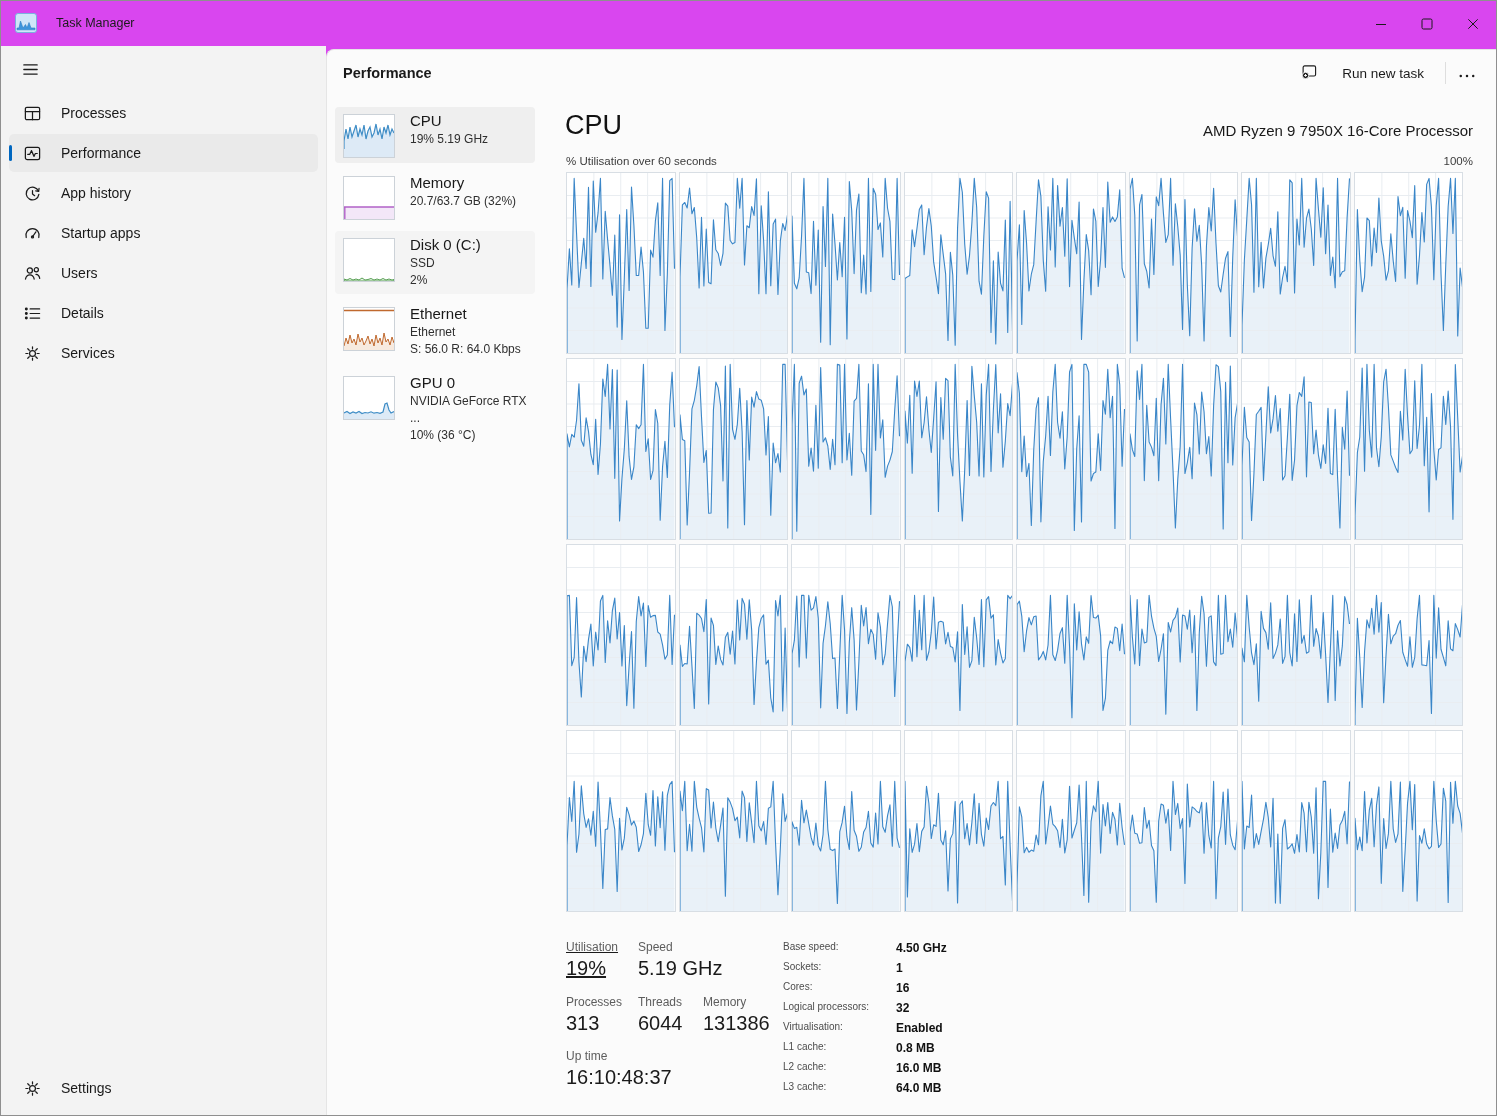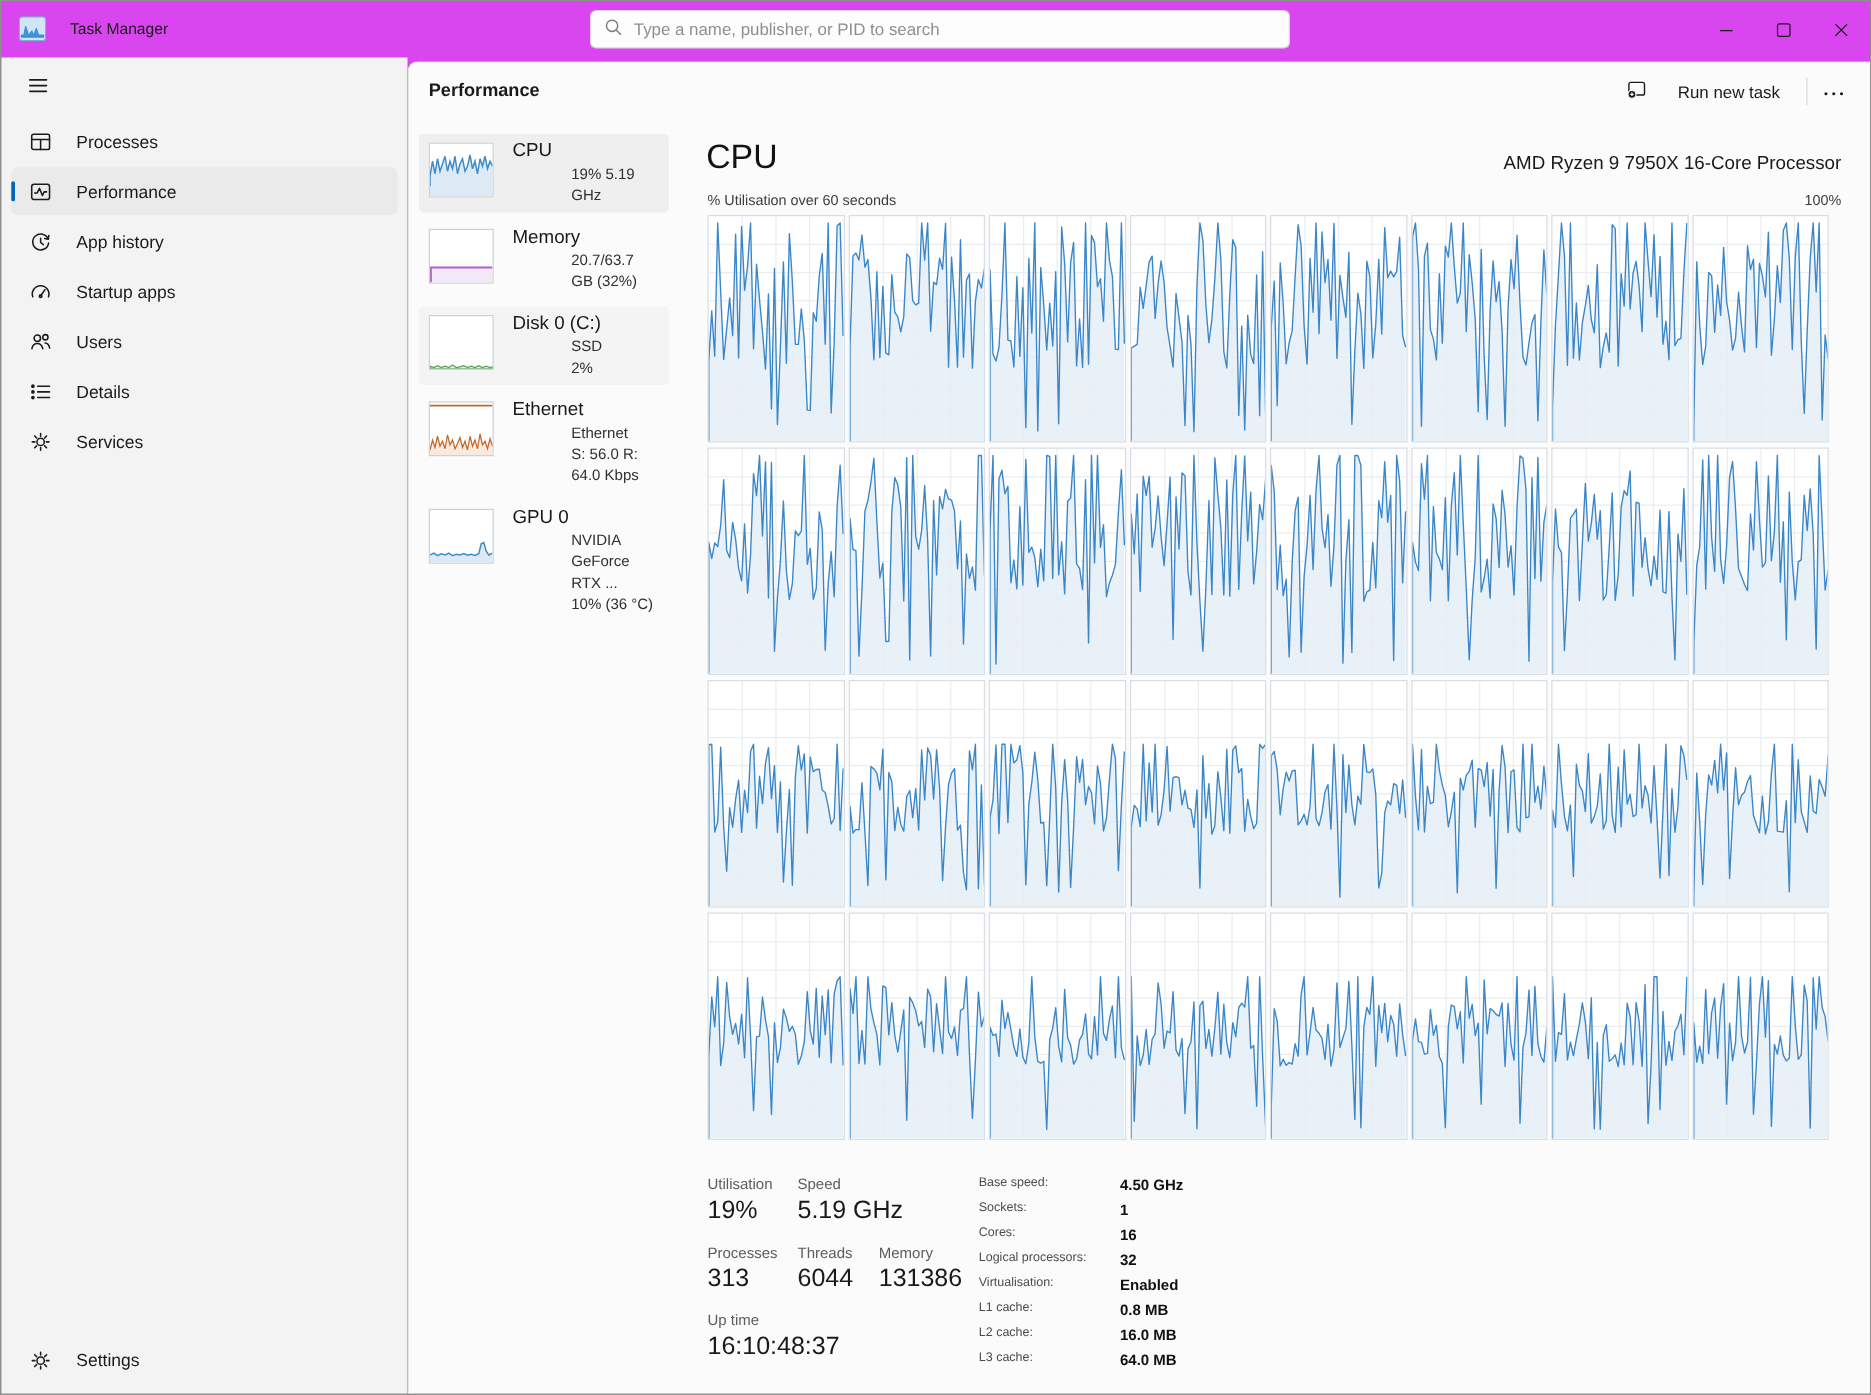--- a/index.html
+++ b/index.html
@@ -46,21 +46,21 @@
               display:flex; align-items:center; justify-content:center; }
 
   
   .perf-list { position:absolute; left:8px; top:57px; width:200px; }
   .perf-item { border-radius:4px; padding:5px 8px; display:flex; gap:15px; margin-bottom:6px; }
   .perf-item.selected { background:#efefef; }
   .perf-item.hover { background:#f4f4f4; }
   .thumb { width:52px; height:44px; background:#fff; border:1px solid #ccd2d8; flex:none; margin-top:2px; }
   .thumb svg { display:block; width:100%; height:100%; }
   .perf-name { font-size:15px; color:#191919; }
-  .perf-sub { font-size:12px; color:#2f2f2f; line-height:17px; margin-top:2px;margin-left:47px; }
+  .perf-sub { font-size:12px; color:#2f2f2f; line-height:17px; margin-top:2px; }
 
   
   .cpu-pane { position:absolute; left:238px; top:60px; width:908px; height:990px; }
   .cpu-heading { position:absolute; left:0; top:0; font-size:27px; font-weight:400; color:#121212; }
   .proc-name { position:absolute; right:0; top:12px; font-size:15px; color:#191919; }
   .caption-left { position:absolute; left:1px; top:45px; font-size:11.5px; color:#3c3c3c; }
   .caption-right { position:absolute; right:0; top:45px; font-size:11.5px; color:#3c3c3c; }
   .core-grid { position:absolute; left:1px; top:62px; width:897px; height:740px; display:grid;
                grid-template-columns:repeat(8,1fr); grid-template-rows:repeat(4,1fr); gap:4px 3px; }
   .core-cell { position:relative; border:1px solid #d8dee4; background:#fff; }
@@ -82,29 +82,20 @@
 <div class="window">
 
   <div class="titlebar">
     <span class="app-icon">
       <svg viewBox="0 0 22 20">
           <rect x="0.5" y="0.5" width="21" height="19" rx="2.5" fill="#cfe6f8" stroke="#7ab1de"></rect>
           <path d="M2 15 L4 15 5.5 8 8 15 10.5 11.5 12 15 14 9.5 16 15 20 15 20 16.8 2 16.8 Z" fill="#3d95dd" stroke="#2f7fc4" stroke-width="0.6"></path>
         </svg>
     </span>
     <span class="window-title">Task Manager</span>
-    <div class="searchbox">
-      <span>
-        <svg width="15" height="15" viewBox="0 0 18 18" fill="none" stroke="#7a7a7a" stroke-width="1.4">
-            <circle cx="8" cy="8" r="5.4"></circle>
-            <path d="M12.2 12.2 16 16" stroke-linecap="round"></path>
-          </svg>
-      </span>
-      <input placeholder="Type a name, publisher, or PID to search" style="">
-    </div>
     <div class="win-controls">
       <div class="win-btn">
         <svg width="12" height="12" viewBox="0 0 12 12">
             <path d="M1 6.5h10" stroke="#1b1b1b" stroke-width="1"></path>
           </svg>
       </div>
       <div class="win-btn">
         <svg width="12" height="12" viewBox="0 0 12 12" fill="none">
             <rect x="1" y="1" width="10" height="10" rx="1.5" stroke="#1b1b1b" stroke-width="1"></rect>
           </svg>
@@ -570,21 +561,21 @@
             </div>
             <div class="kv-row">
               <span class="kv-label">L2 cache:</span>
               <span class="kv-value">16.0 MB</span>
             </div>
             <div class="kv-row">
               <span class="kv-label">L3 cache:</span>
               <span class="kv-value">64.0 MB</span>
             </div>
           </div>
-      <div class="stat-block" style="left: 0px; top: 0px;">
+      <div class="stat-block" style="left: 0px; top: 0px; text-decoration: underline;">
             <div class="stat-label">Utilisation</div>
             <div class="stat-value">19%</div>
           </div>
           <div class="stat-block" style="left: 72px; top: 0px;">
             <div class="stat-label">Speed</div>
             <div class="stat-value">5.19 GHz</div>
           </div>
           <div class="stat-block" style="left: 0px; top: 55px;">
             <div class="stat-label">Processes</div>
             <div class="stat-value">313</div>

